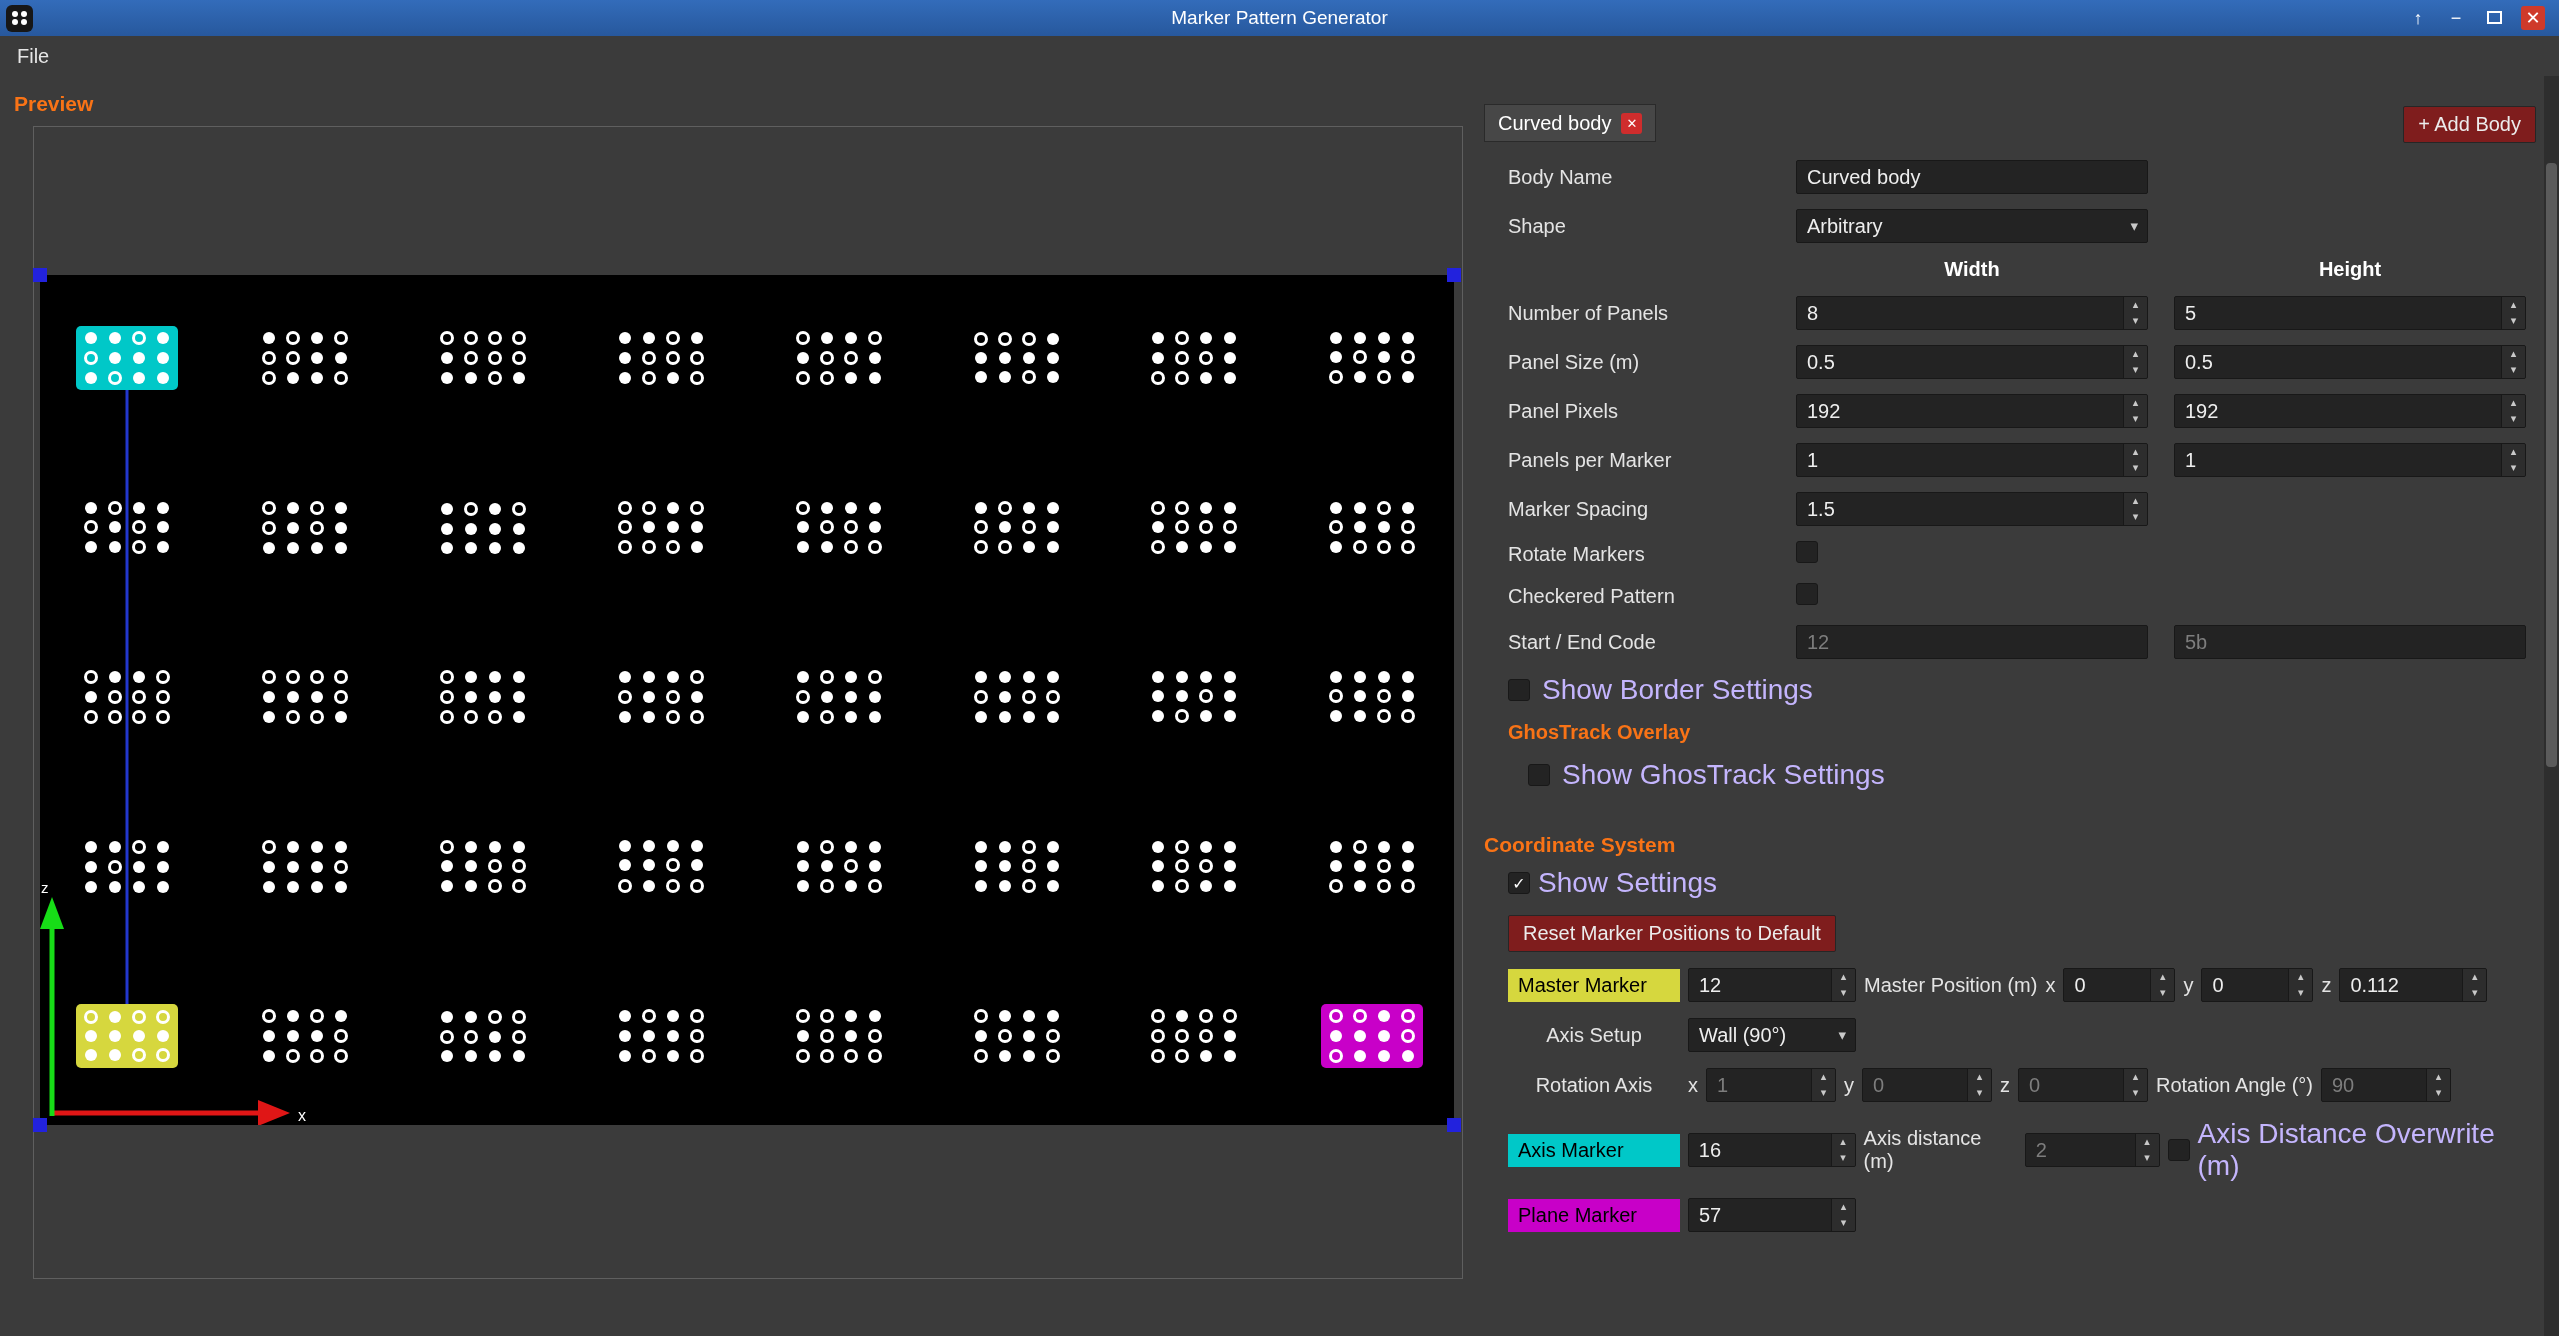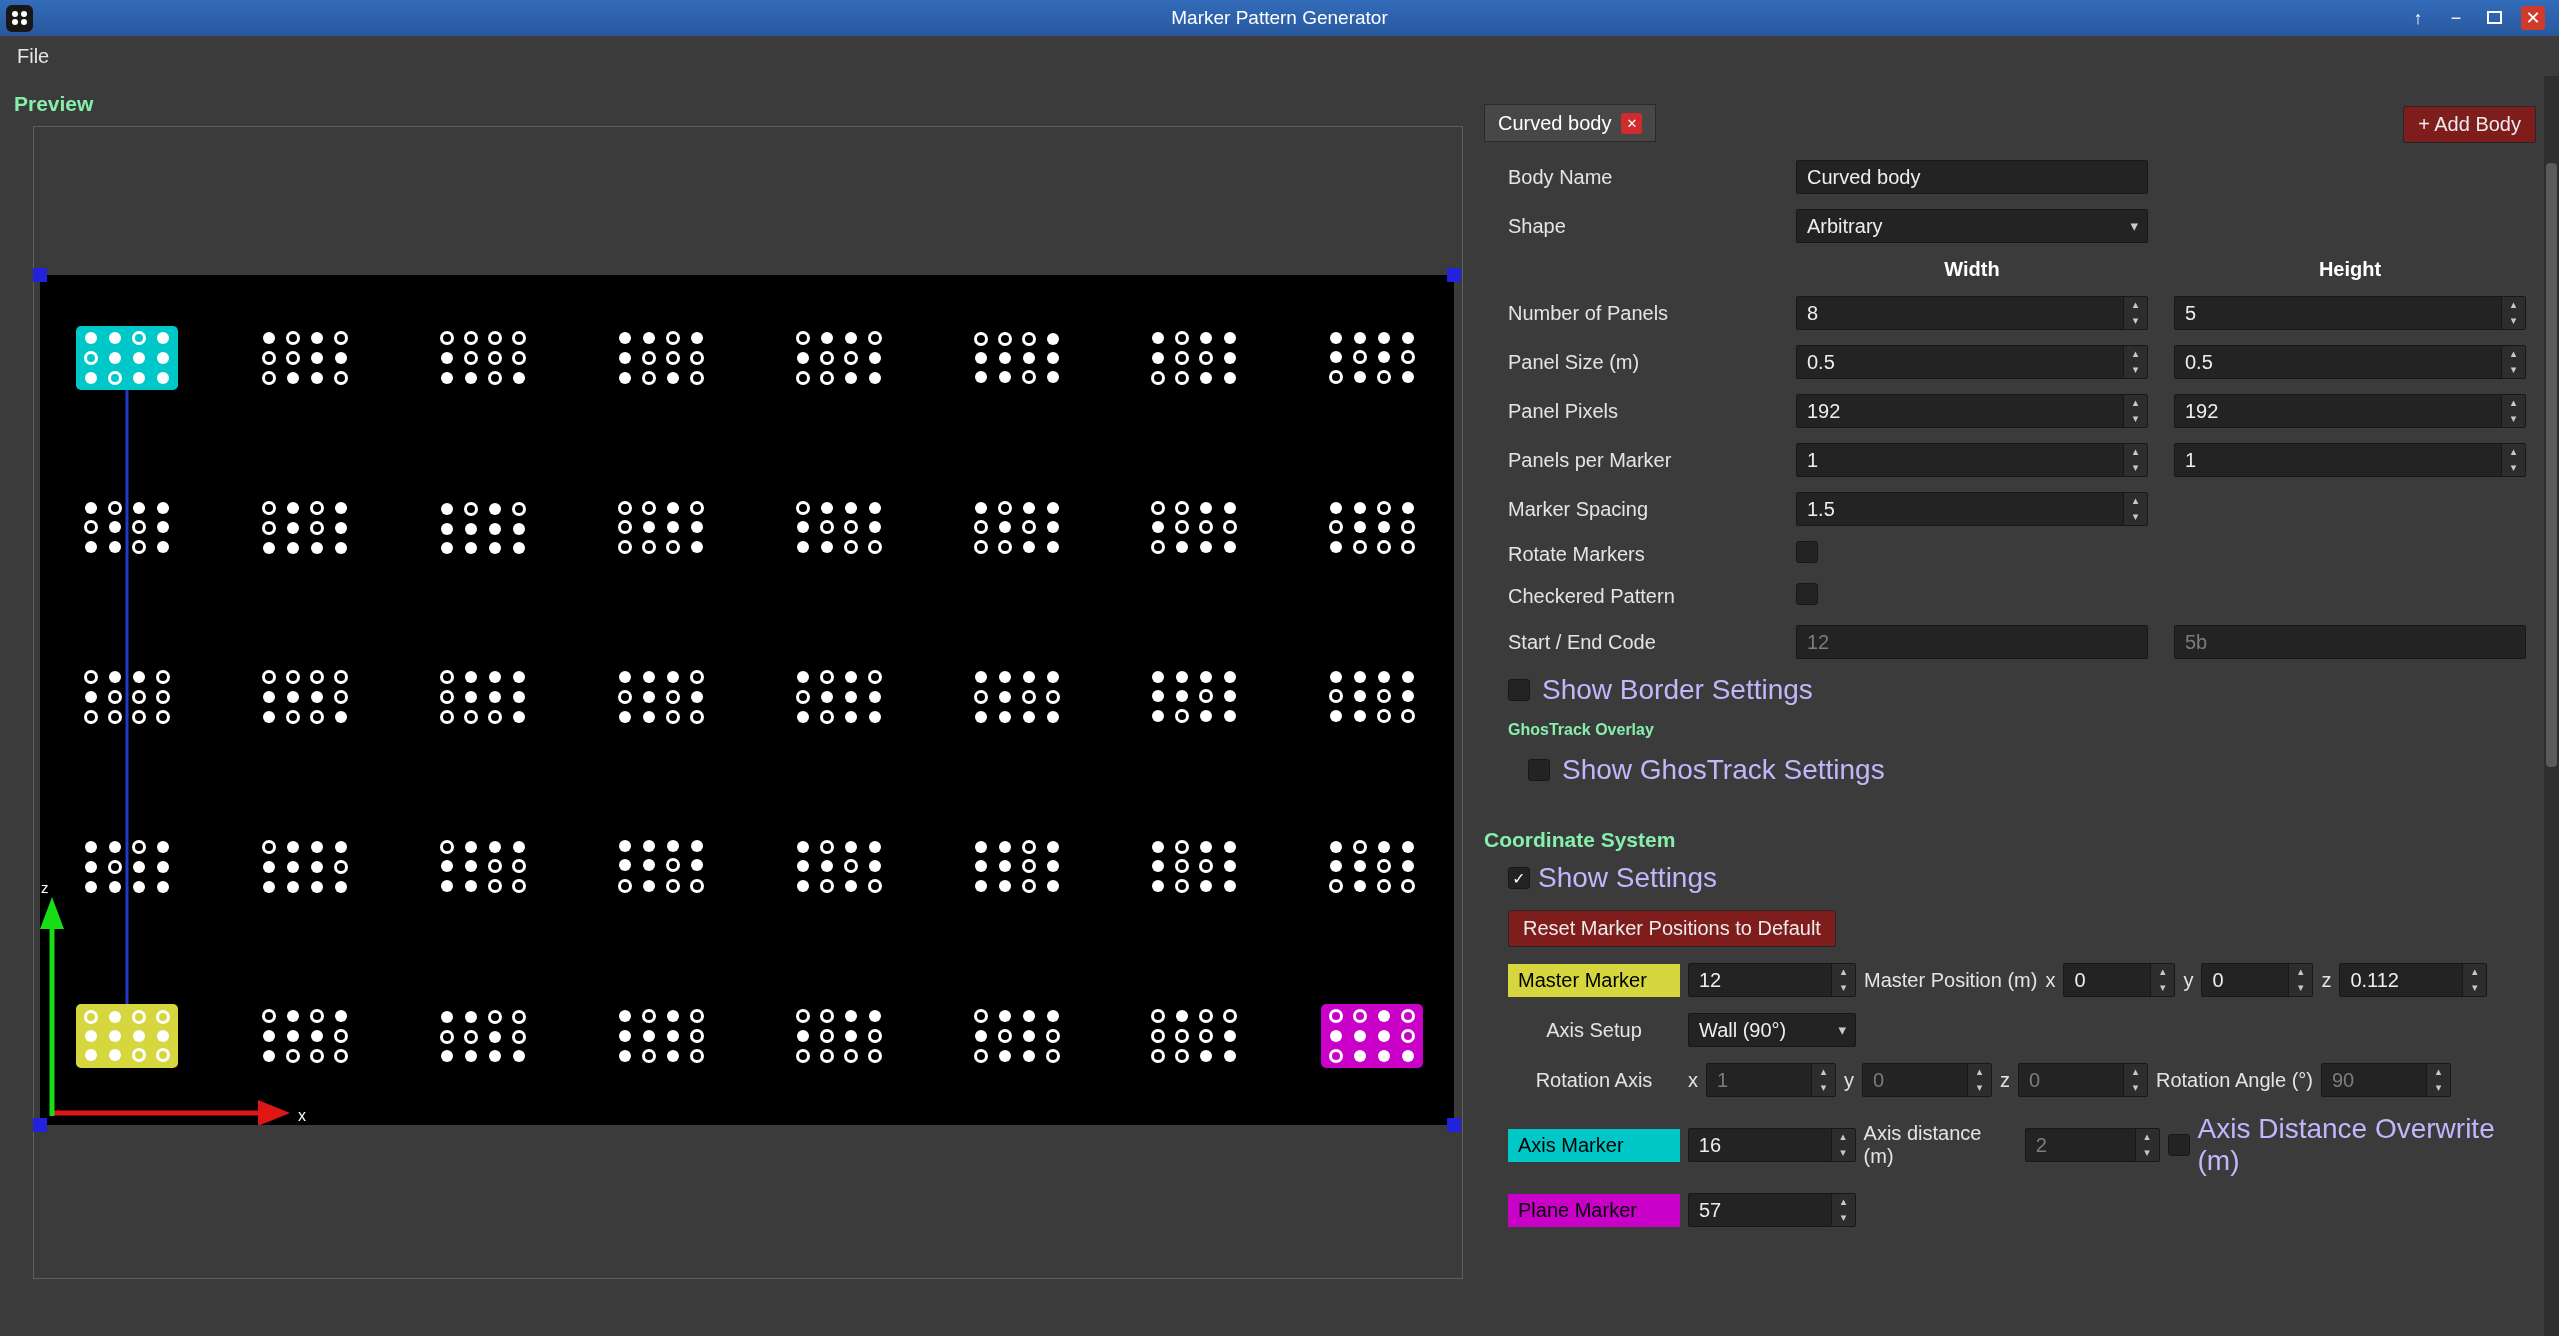--- a/index.html
+++ b/index.html
@@ -19,21 +19,21 @@
   .close-btn { background:#cf3a2a; border-radius:3px; width:24px; }
 
   
   .menubar { position:absolute; left:0; top:36px; width:2559px; height:40px;
              display:flex; align-items:center; background:#3b3b3b; font-size:20px; }
   .menu-item { padding:0 17px; height:100%; display:flex; align-items:center; cursor:pointer; }
 
   .content { position:absolute; left:0; top:76px; width:2559px; height:1260px; }
 
   
-  .section-title { font-weight:bold; font-size:21px; color:#86efac; }
+  .section-title { font-weight:bold; font-size:21px; color:#f97316; }
   .preview-title { position:absolute; left:14px; top:16px; }
   .preview-box { position:absolute; left:33px; top:50px; width:1430px; height:1153px;
                  border:1px solid #5f5f5f; background:#3b3b3b; }
   .canvas { position:absolute; left:6px; top:148px; width:1414px; height:850px; background:#000; }
   .canvas svg { position:absolute; left:0; top:0; }
   .corner { position:absolute; width:14px; height:14px; background:#2222dd; }
   .corner.tl { left:-7px; top:-7px; }   .corner.tr { right:-7px; top:-7px; }
   .corner.bl { left:-7px; bottom:-7px; }.corner.br { right:-7px; bottom:-7px; }
   .marker { position:absolute; width:102px; height:64px; display:grid;
             grid-template-columns:repeat(4,1fr); padding:5px 8px; column-gap:10px; row-gap:5px;
@@ -810,21 +810,21 @@
       <div class="flabel">Start / End Code</div>
       <input class="text-input dim" value="12" style="">
       <input class="text-input dim" value="5b" style="">
 
       <div class="span3">
         <span class="checkbox"></span>
         <span class="chk-label">Show Border Settings</span>
       </div>
 
 
-      <div class="span3 section-title" style="font-size:16px;">GhosTrack Overlay</div>
+      <div class="span3 section-title" style="font-size:20px;">GhosTrack Overlay</div>
       <div class="span3 indent">
         <span class="checkbox"></span>
         <span class="chk-label">Show GhosTrack Settings</span>
       </div>
     </div>
 
     <div class="coord">
       <div class="section-title">Coordinate System</div>
 
       <div class="crow" style="margin-top:10px;">

